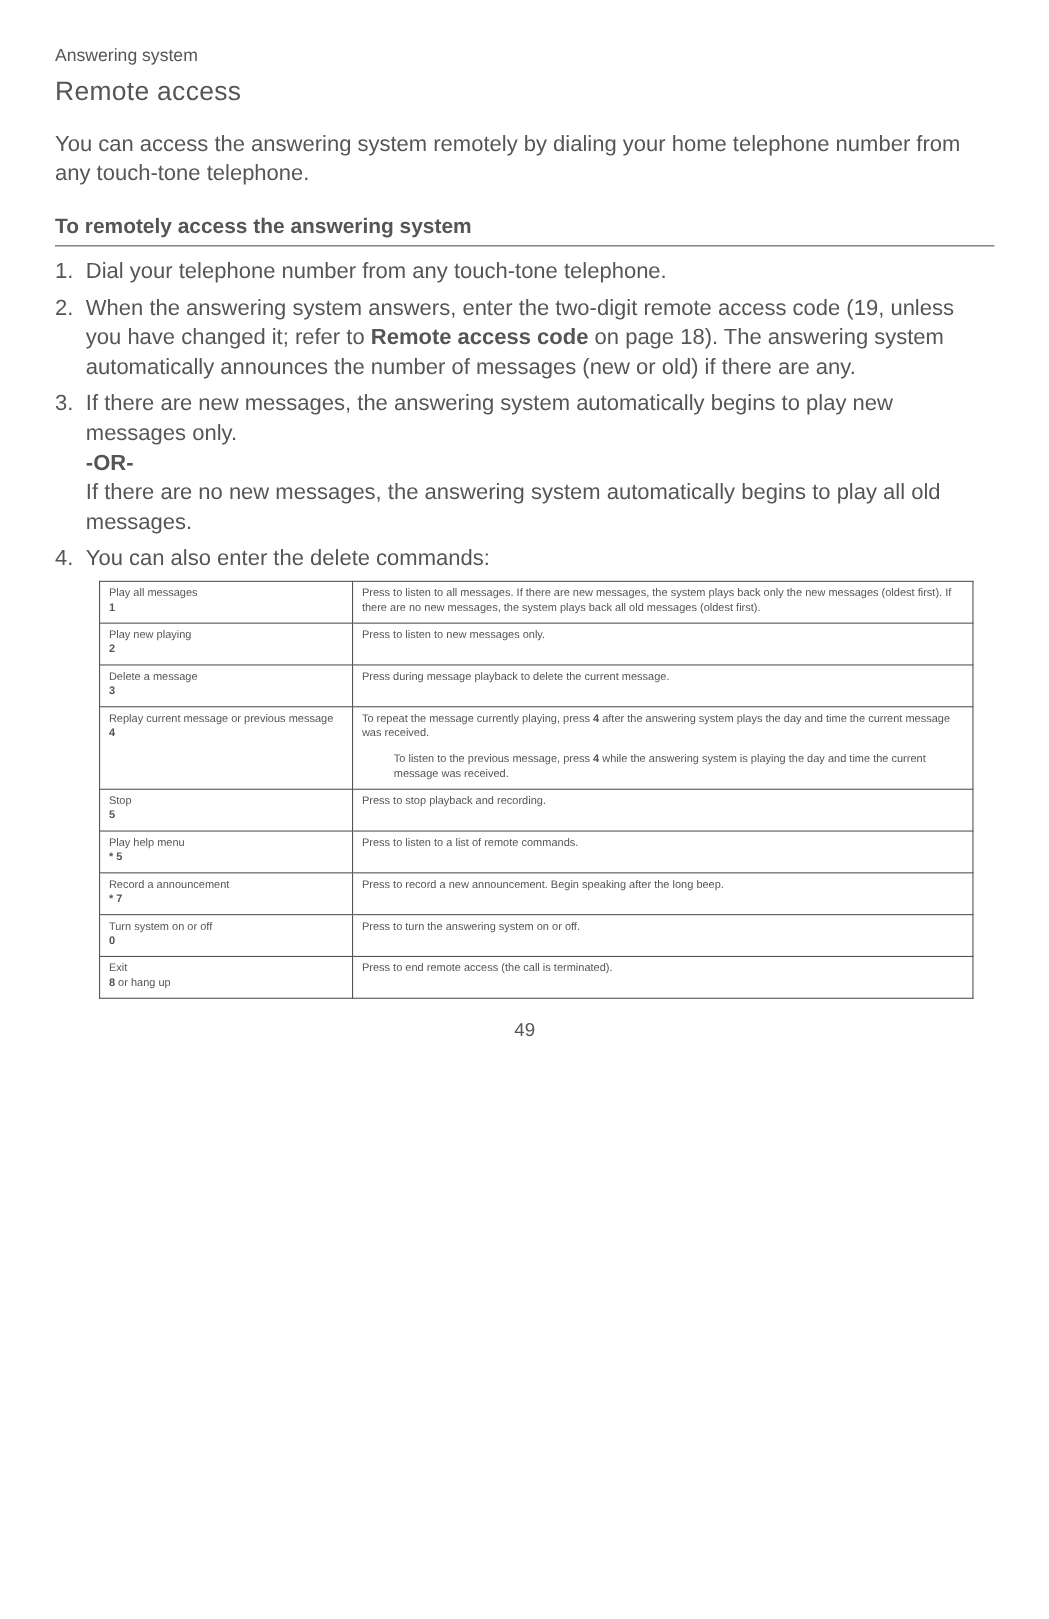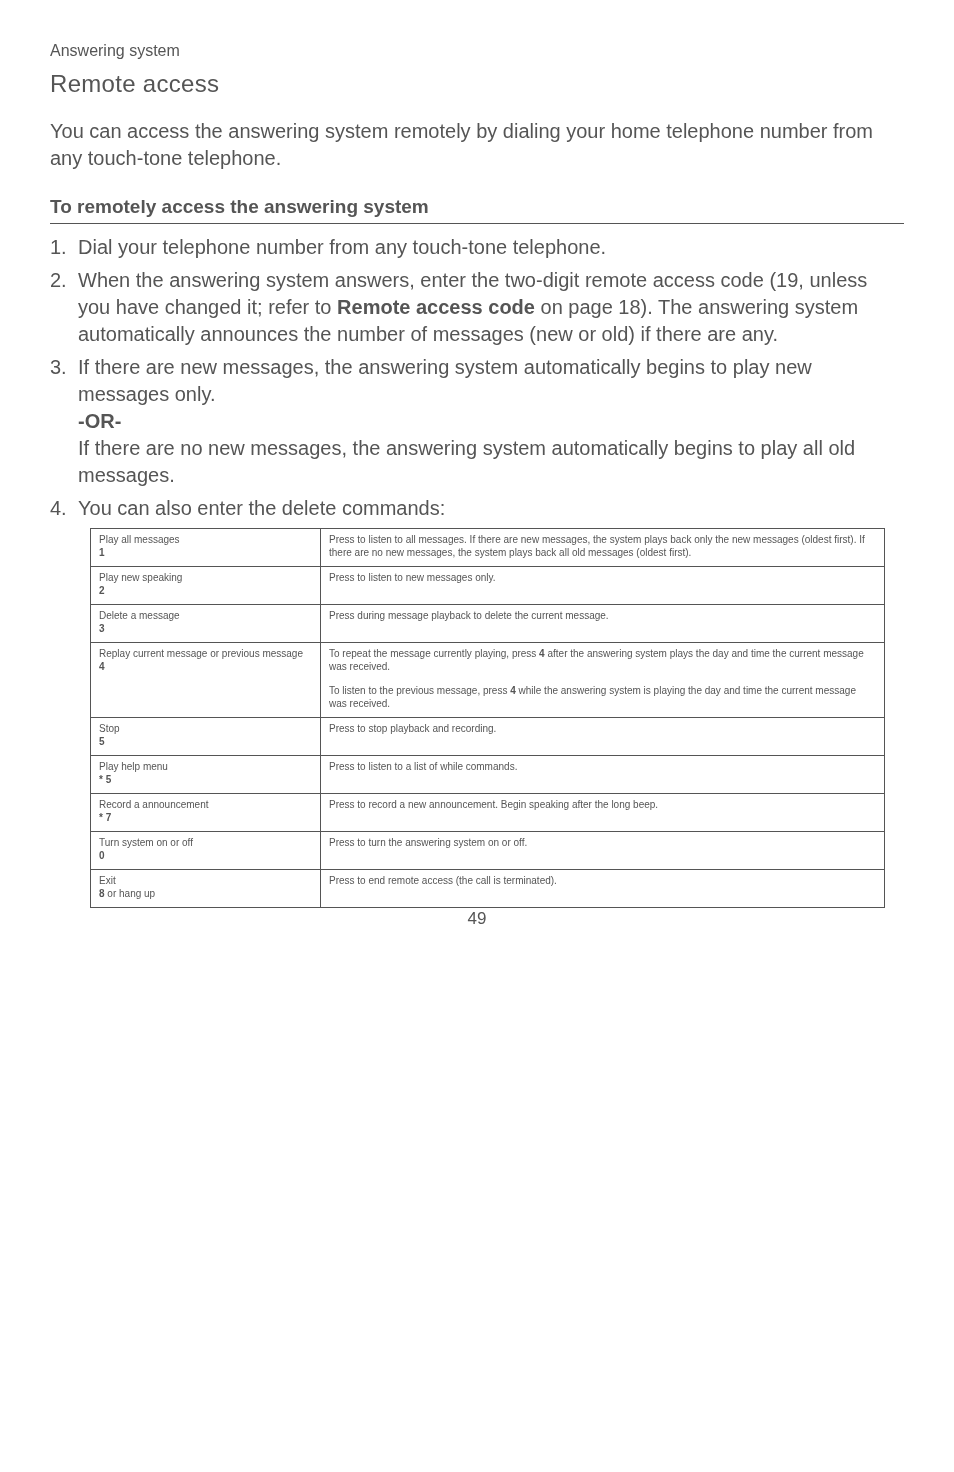--- a/index.html
+++ b/index.html
@@ -31,22 +31,22 @@
   }
   table.commands td {
     border: 1.5px solid #555;
     vertical-align: top;
     padding: 4px 8px 6px 8px;
   }
   table.commands td.left { width: 230px; }
   table.commands td.left .cmd-name { display: block; }
   table.commands td.left .cmd-key { display: block; font-weight: 700; }
   .desc-block { margin-bottom: 10px; }
-  .desc-block:last-child { margin-bottom: 0; }
-  .page-number { text-align: center; font-size: 17px; color: #555; }
+  .desc-block:last-child { margin-bottom: 0; margin-left: 29px; }
+  .page-number { text-align: center; font-size: 17px; color: #555; margin-top: 18px; }
 </style>
 </head>
 <body>
 
 <div class="section-header">Answering system</div>
 <div class="page-title">Remote access</div>
 <div class="intro">You can access the answering system remotely by dialing your home telephone number from any touch-tone telephone.</div>
 <div class="subheading">To remotely access the answering system</div>
 
 <ol class="steps">
@@ -78,21 +78,21 @@
   <tbody>
       <tr>
     <td class="left">
       <span class="cmd-name">Play all messages</span>
       <span class="cmd-key">1</span>
     </td>
     <td>Press to listen to all messages. If there are new messages, the system plays back only the new messages (oldest first). If there are no new messages, the system plays back all old messages (oldest first).</td>
   </tr>
   <tr>
     <td class="left">
-      <span class="cmd-name">Play new speaking</span>
+      <span class="cmd-name">Play new playing</span>
       <span class="cmd-key">2</span>
     </td>
     <td>Press to listen to new messages only.</td>
   </tr>
   <tr>
     <td class="left">
       <span class="cmd-name">Delete a message</span>
       <span class="cmd-key">3</span>
     </td>
     <td>Press during message playback to delete the current message.</td>
@@ -116,21 +116,21 @@
       <span class="cmd-name">Stop</span>
       <span class="cmd-key">5</span>
     </td>
     <td>Press to stop playback and recording.</td>
   </tr>
   <tr>
     <td class="left">
       <span class="cmd-name">Play help menu</span>
       <span class="cmd-key">* 5</span>
     </td>
-    <td>Press to listen to a list of while commands.</td>
+    <td>Press to listen to a list of remote commands.</td>
   </tr>
   <tr>
     <td class="left">
       <span class="cmd-name">Record a announcement</span>
       <span class="cmd-key">* 7</span>
     </td>
     <td>Press to record a new announcement. Begin speaking after the long beep.</td>
   </tr>
   <tr>
     <td class="left">

